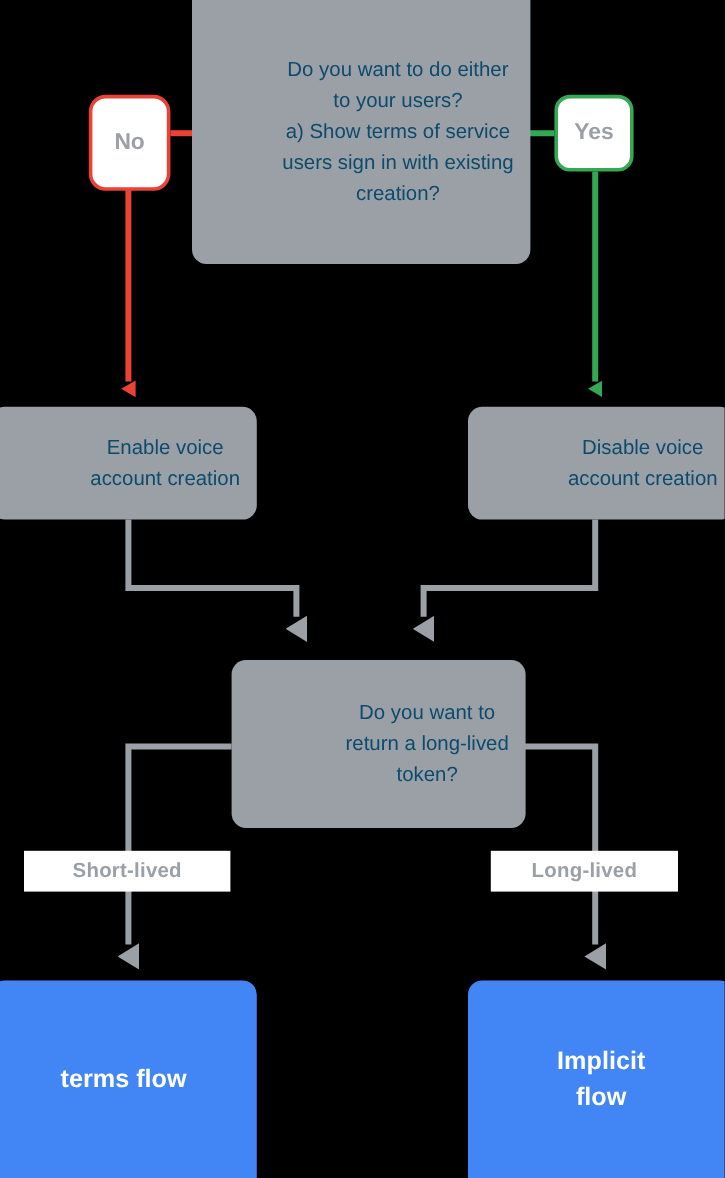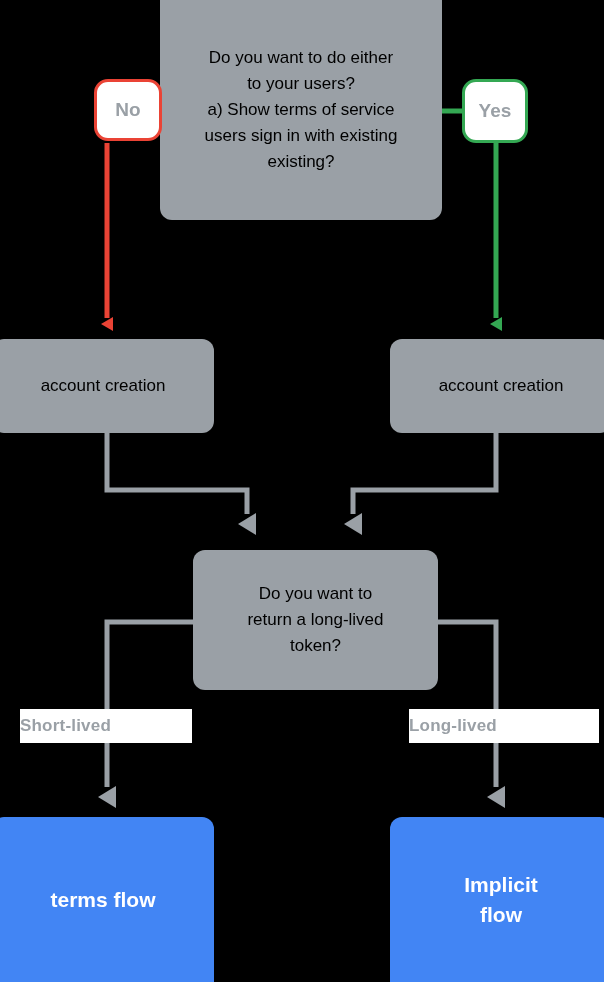--- a/index.html
+++ b/index.html
@@ -32,24 +32,25 @@
     position: absolute;
     box-sizing: border-box;
     display: flex;
     align-items: center;
     justify-content: center;
     text-align: center;
   }
   .node-gray {
     background: #9aa0a6;
     border-radius: 12px;
-    color: #000000;
+    color: #0c4a6e;
     font-size: 17px;
     line-height: 26px;
     padding: 10px 14px;
+    justify-content: flex-end;
   }
   .node-blue {
     background: #4285f4;
     border-radius: 12px;
     color: #ffffff;
     font-size: 21px;
     font-weight: bold;
     line-height: 30px;
     padding: 10px 14px;
   }
@@ -71,20 +72,21 @@
   }
   .edge-label {
     position: absolute;
     box-sizing: border-box;
     background: #ffffff;
     color: #9aa0a6;
     font-size: 17px;
     font-weight: bold;
     display: flex;
     align-items: center;
+    justify-content: center;
     letter-spacing: 0.2px;
   }
   .txt-line { display: block; white-space: pre; }
 </style>
 </head>
 <body>
 
 <div id="flow">
 
   <svg class="edges" viewBox="0 0 604 982">
@@ -116,57 +118,59 @@
 
     <path d="M408,622 L496,622 L496,787" stroke="#9aa0a6" stroke-width="5" fill="none" marker-end="url(#arw-gray)"></path>
   </svg>
 
   <div class="node node-gray" style="left:160px; top:0px; width:282px; height:220px; border-top-left-radius:0; border-top-right-radius:0;">
     <div>
       <span class="txt-line">Do you want to do either</span>
       <span class="txt-line">to your users?</span>
       <span class="txt-line">a) Show terms of service</span>
       <span class="txt-line">users sign in with existing</span>
-      <span class="txt-line">existing?</span>
+      <span class="txt-line">creation?</span>
     </div>
   </div>
 
-  <div class="pill" style="left:74px; top:79px; width:68px; height:62px;margin-left:20px;">
+  <div class="pill" style="left:74px; top:79px; width:68px; height:80px;">
     <span>No</span>
   </div>
 
-  <div class="pill pill-yes" style="left:462px; top:79px; width:66px; height:64px;">
+  <div class="pill pill-yes" style="left:462px; top:79px; width:66px; height:64px;border-radius:13px;">
     <span>Yes</span>
   </div>
 
   <div class="node node-gray" style="left:-8px; top:339px; width:222px; height:94px;">
     <div>
+      <span class="txt-line">Enable voice</span>
       <span class="txt-line">account creation</span>
     </div>
   </div>
 
   <div class="node node-gray" style="left:390px; top:339px; width:222px; height:94px;">
     <div>
+      <span class="txt-line">Disable voice</span>
       <span class="txt-line">account creation</span>
     </div>
   </div>
 
   <div class="node node-gray" style="left:193px; top:550px; width:245px; height:140px;">
     <div>
       <span class="txt-line">Do you want to</span>
       <span class="txt-line">return a long-lived</span>
       <span class="txt-line">token?</span>
     </div>
   </div>
 
   <div class="edge-label" style="left:20px; top:709px; width:172px; height:34px;">
     <span>Short-lived</span>
   </div>
 
-  <div class="edge-label" style="left:409px; top:709px; width:190px; height:34px;">
+  <div class="edge-label" style="left:409px; top:709px; width:156px; height:34px;">
     <span>Long-lived</span>
   </div>
 
   <div class="node node-blue" style="left:-8px; top:817px; width:222px; height:165px; border-bottom-left-radius:0; border-bottom-right-radius:0;">
     <div>
       <span class="txt-line">terms flow</span>
     </div>
   </div>
 
   <div class="node node-blue" style="left:390px; top:817px; width:222px; height:165px; border-bottom-left-radius:0; border-bottom-right-radius:0;">

